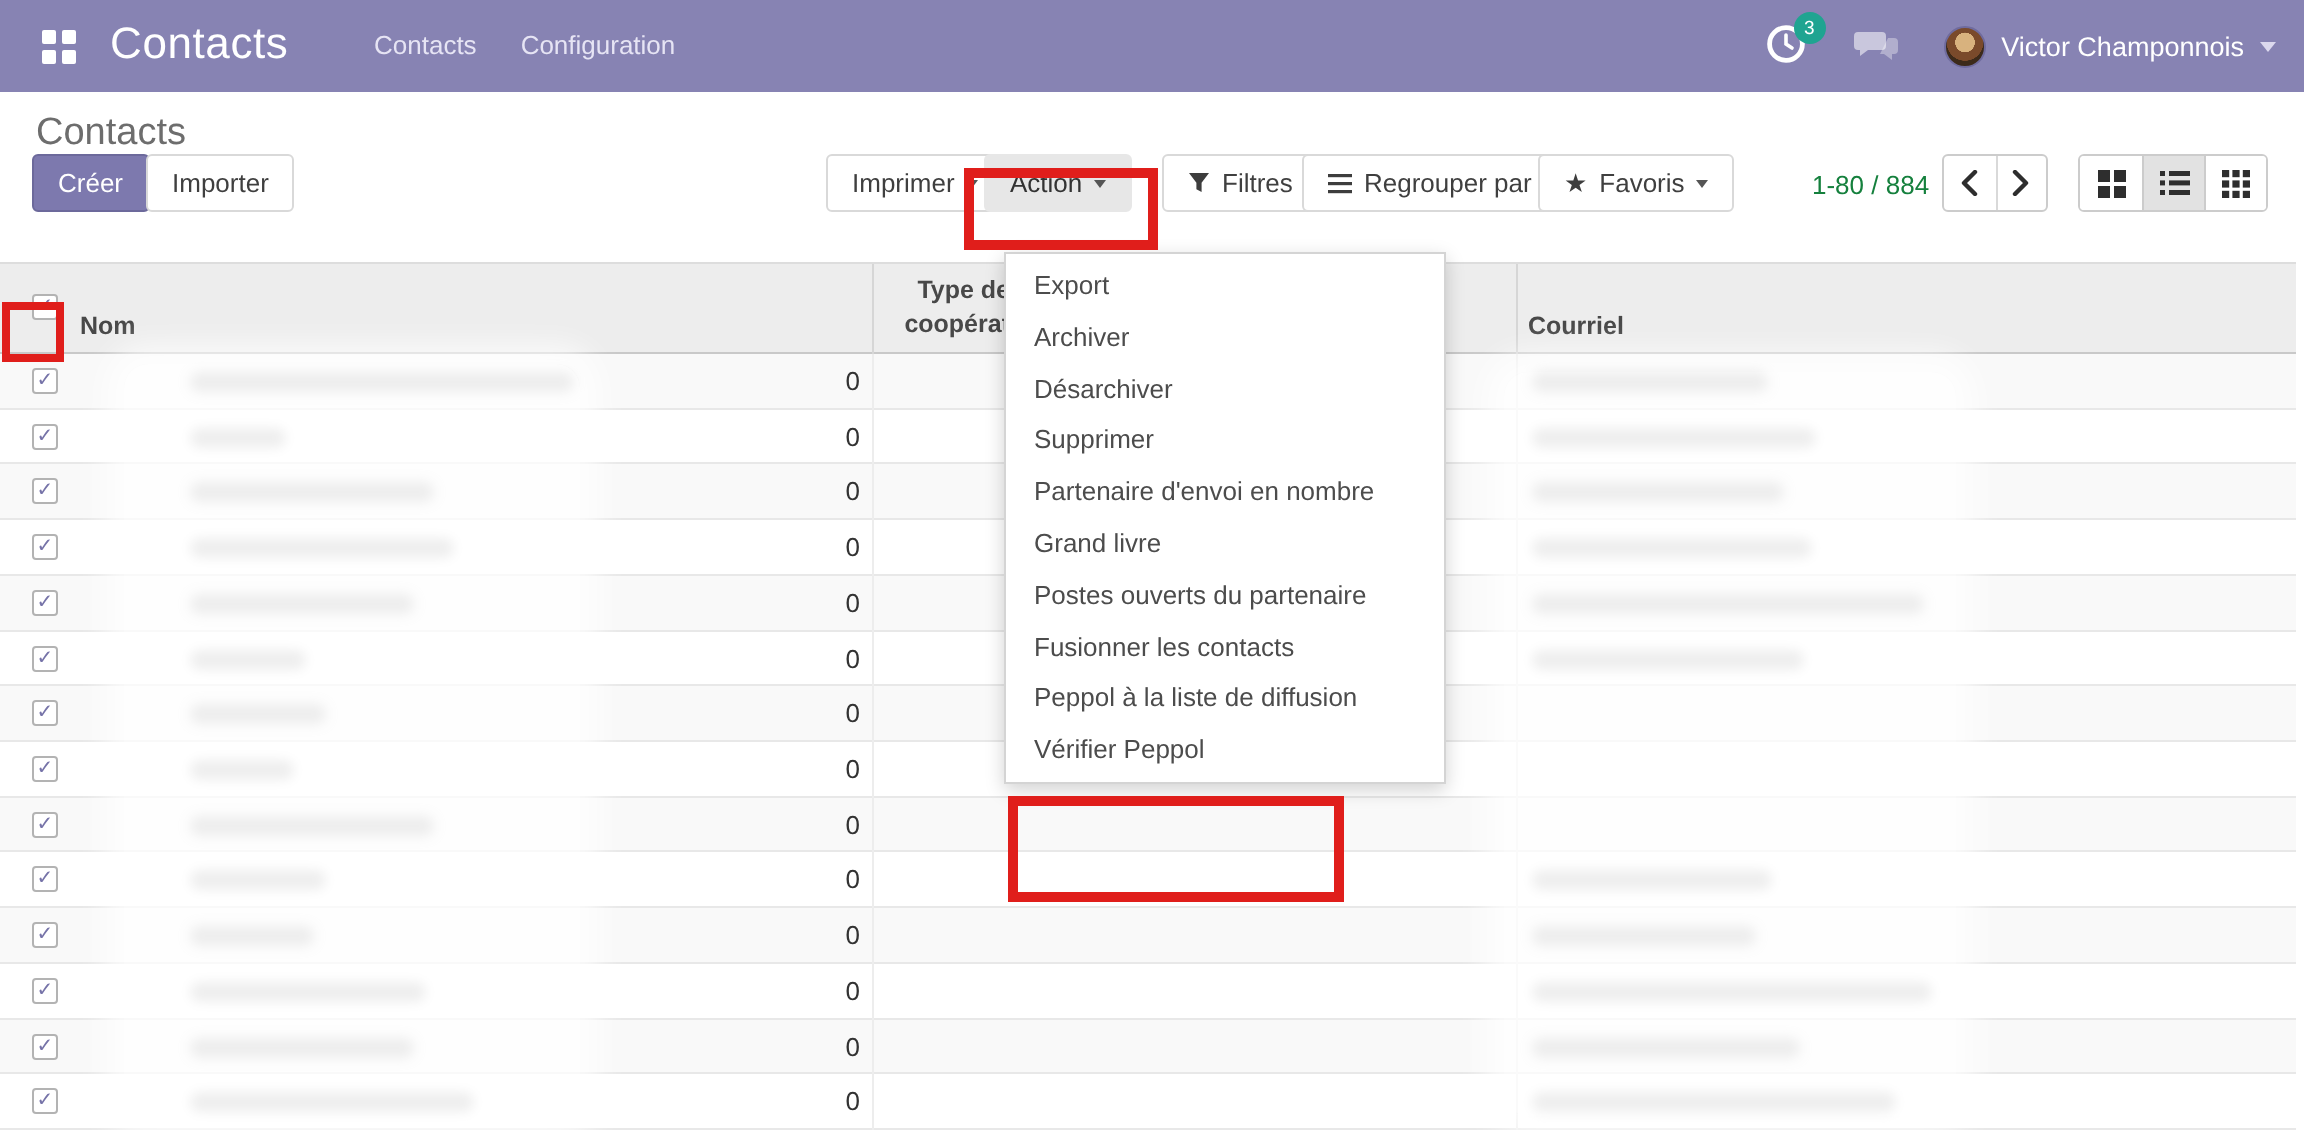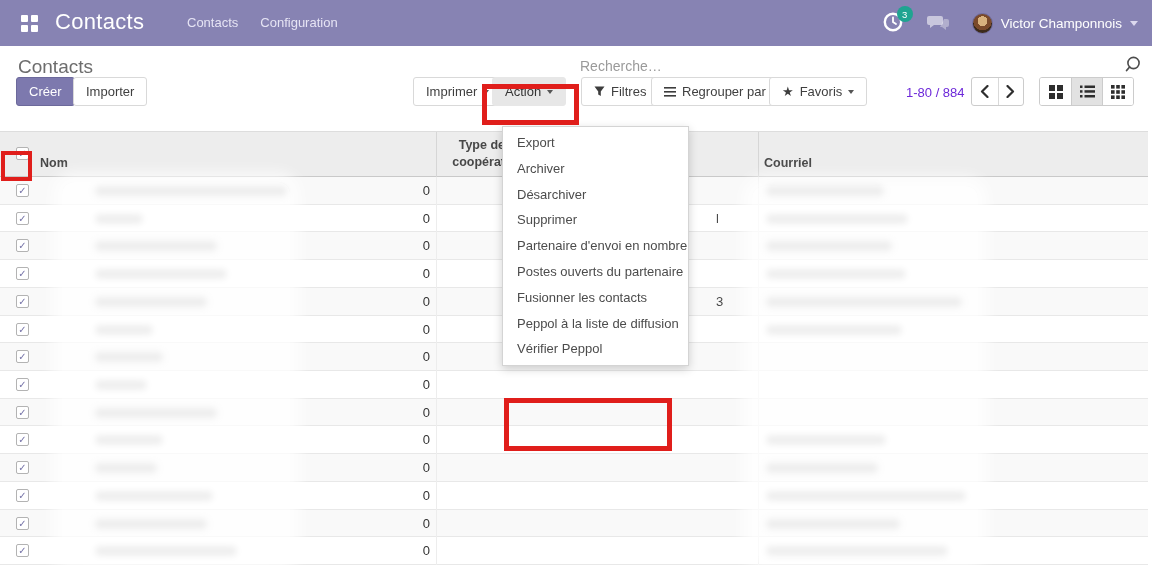--- a/index.html
+++ b/index.html
@@ -40,21 +40,21 @@
   .btn { position:absolute; top:1px; height:29px; border-radius:3px; font-size:13px; display:flex; align-items:center;
          justify-content:center; gap:6px; cursor:pointer; color:#3f3f3f; background:#fff; border:1px solid #d9d9d9; padding:0 12px; }
   .btn-create { left:16px; background:#7d79ae; border-color:#6c699b; color:#fff; }
   .btn-import { left:73px; }
   .btn-print  { left:413px; }
   .btn-action { left:492px; background:#e7e7e7; border-color:#e7e7e7; color:#333; }
   .btn-filters { left:581px; }
   .btn-groupby { left:651px; }
   .btn-favorites { left:769px; }
   .btn .caret-down { border-left-width:3.5px; border-right-width:3.5px; border-top-width:4.5px; color:#555; }
-  .pager-text { position:absolute; left:906px; top:9px; font-size:13px; color:#6d28d9; }
+  .pager-text { position:absolute; left:906px; top:9px; font-size:13px; color:#15803d; }
   .pager-arrows { position:absolute; left:971px; top:1px; width:53px; height:29px; border:1px solid #cccccc; border-radius:3px; display:flex; }
   .pager-arrows .pg { width:50%; display:flex; align-items:center; justify-content:center; cursor:pointer; }
   .pager-arrows .pg + .pg { border-left:1px solid #d9d9d9; }
   .view-switcher { position:absolute; left:1039px; top:1px; height:29px; border:1px solid #cccccc; border-radius:3px; display:flex; overflow:hidden; }
   .view-btn { width:31px; display:flex; align-items:center; justify-content:center; cursor:pointer; background:#fff; }
   .view-btn + .view-btn { border-left:1px solid #cccccc; }
   .view-btn.active { background:#e2e2e2; }
 
   
   .thead { position:absolute; left:0; top:131px; width:1148px; height:46px; background:#ededed;
@@ -75,21 +75,21 @@
   .num-cell { position:absolute; left:330px; top:6px; width:100px; text-align:right; font-size:13px; color:#333; }
   .frag { position:absolute; left:716px; top:6px; font-size:13px; color:#4a4a4a; }
   .blur-bar { position:absolute; top:9px; height:10px; border-radius:5px; background:#909090; opacity:.55; filter:blur(3px); }
   .veil { position:absolute; background:rgba(255,255,255,.72); border-radius:12px;
           box-shadow:0 0 14px 10px rgba(255,255,255,.72); z-index:2; pointer-events:none; }
   .veil-names { left:62px; top:182px; width:228px; height:380px; }
   .veil-emails { left:752px; top:186px; width:226px; height:372px; }
   .col-divider-b { position:absolute; top:177px; width:1px; height:388px; background:#ededed; z-index:1; }
 
   
-  .dropdown { position:absolute; left:502px; top:126px; width:187px; background:#fff; border:1px solid #d4d4d4;
+  .dropdown { position:absolute; left:502px; top:126px; width:221px; background:#fff; border:1px solid #d4d4d4;
               box-shadow:0 3px 9px rgba(0,0,0,.18); z-index:10; padding:3px 0; }
   .menu-item { height:25.8px; line-height:25.8px; padding-left:14px; font-size:13px; color:#4c4c4c; cursor:pointer; white-space:nowrap; }
 
   
   .annot { position:absolute; border:5px solid #e01e1b; z-index:20; pointer-events:none; }
   .annot-action { left:482px; top:84px; width:97px; height:41px; }
   .annot-peppol { left:504px; top:398px; width:168px; height:53px; }
   .annot-checkbox { left:1px; top:151px; width:31px; height:30px; border-width:4px; }
 
   svg { display:block; }
@@ -132,29 +132,20 @@
       <div class="user-wrap">
         <span class="avatar"></span>
         <span class="user-name">Victor Champonnois</span>
         <span class="caret-down"></span>
       </div>
     </div>
   </div>
 
   <div class="crumb-row">
     <div class="breadcrumb">Contacts</div>
-    <div class="search-area">
-      <input class="search-input" type="text" placeholder="Recherche…" style="">
-      <span class="search-icon">
-        <svg width="19" height="19" viewBox="0 0 19 19">
-          <circle cx="8.5" cy="8" r="5.6" fill="none" stroke="#4d4d4d" stroke-width="1.6"></circle>
-          <line x1="4.6" y1="12" x2="1.6" y2="15.5" stroke="#4d4d4d" stroke-width="1.8" stroke-linecap="round"></line>
-        </svg>
-      </span>
-    </div>
   </div>
 
   <div class="btn-row">
     <div class="btn btn-create">
         <span>Créer</span>
       </div>
     <div class="btn btn-import">
         <span>Importer</span>
       </div>
     <div class="btn btn-print">
@@ -337,20 +328,21 @@
 
   <div class="veil veil-names"></div>
   <div class="veil veil-emails"></div>
 
   <div class="dropdown" id="action-dropdown">
       <div class="menu-item">Export</div>
       <div class="menu-item">Archiver</div>
       <div class="menu-item">Désarchiver</div>
       <div class="menu-item">Supprimer</div>
       <div class="menu-item">Partenaire d'envoi en nombre</div>
+      <div class="menu-item">Grand livre</div>
       <div class="menu-item">Postes ouverts du partenaire</div>
       <div class="menu-item">Fusionner les contacts</div>
       <div class="menu-item">Peppol à la liste de diffusion</div>
       <div class="menu-item">Vérifier Peppol</div>
     </div>
 
   <div class="annot annot-action"></div>
   <div class="annot annot-peppol"></div>
   <div class="annot annot-checkbox"></div>
 

